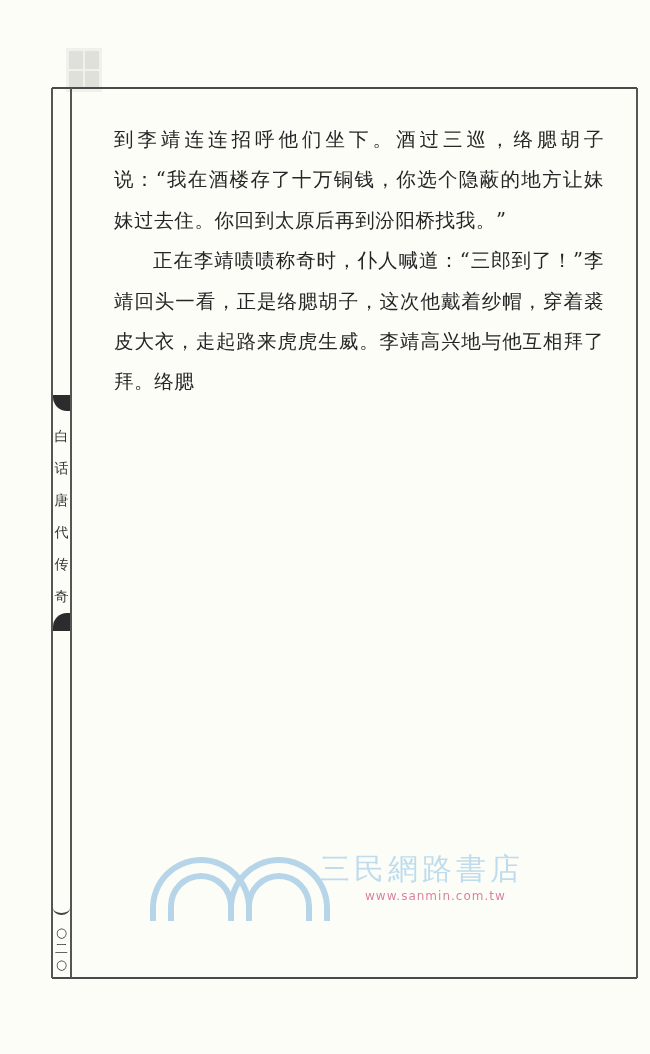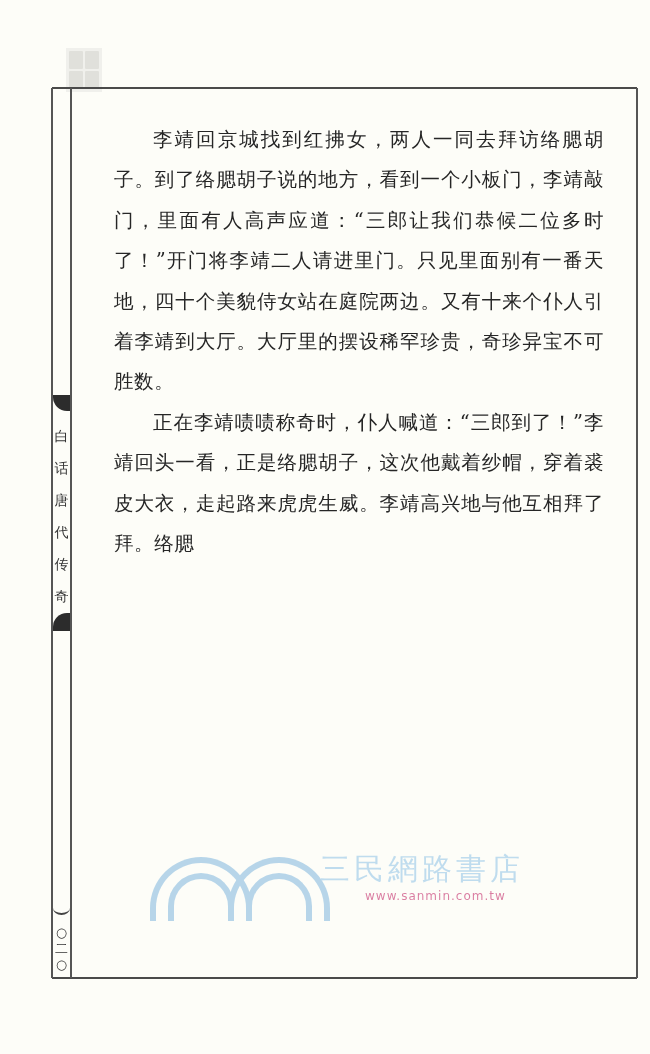--- a/index.html
+++ b/index.html
@@ -194,21 +194,21 @@
   <div class="side-cap-bottom"></div>
 
   <div class="pagenum-cap"></div>
   <div class="pagenum">
     <span>○</span>
     <span>二</span>
     <span>○</span>
   </div>
 
   <div class="content">
-    <p class="para indent">李靖回京城找到红拂女，两人一同去拜访络腮胡子。到了络腮胡子说的地方，看到一个小板门，李靖敲门，里面有人高声应道：“三郎让我们恭候二位多时了！”开门将李靖二人请进里门。只见里面别有一番天地，四十个美貌侍女站在庭院两边。又有十来个仆人引着李靖到大厅。大厅里的摆设稀罕珍贵，奇珍异宝不可胜数。</p>
+    <p class="para">到李靖连连招呼他们坐下。酒过三巡，络腮胡子说：“我在酒楼存了十万铜钱，你选个隐蔽的地方让妹妹过去住。你回到太原后再到汾阳桥找我。”</p>
     <p class="para indent">正在李靖啧啧称奇时，仆人喊道：“三郎到了！”李靖回头一看，正是络腮胡子，这次他戴着纱帽，穿着裘皮大衣，走起路来虎虎生威。李靖高兴地与他互相拜了拜。络腮</p>
   </div>
 
   <div class="watermark">
     <div class="arc" style="left:0px; top:12px; width:90px; height:58px;"></div>
     <div class="arc" style="left:18px; top:28px; width:54px; height:42px;"></div>
     <div class="arc" style="left:78px; top:12px; width:90px; height:58px;"></div>
     <div class="arc" style="left:96px; top:28px; width:54px; height:42px;"></div>
     <div class="brand">三民網路書店</div>
     <div class="url">www.sanmin.com.tw</div>

